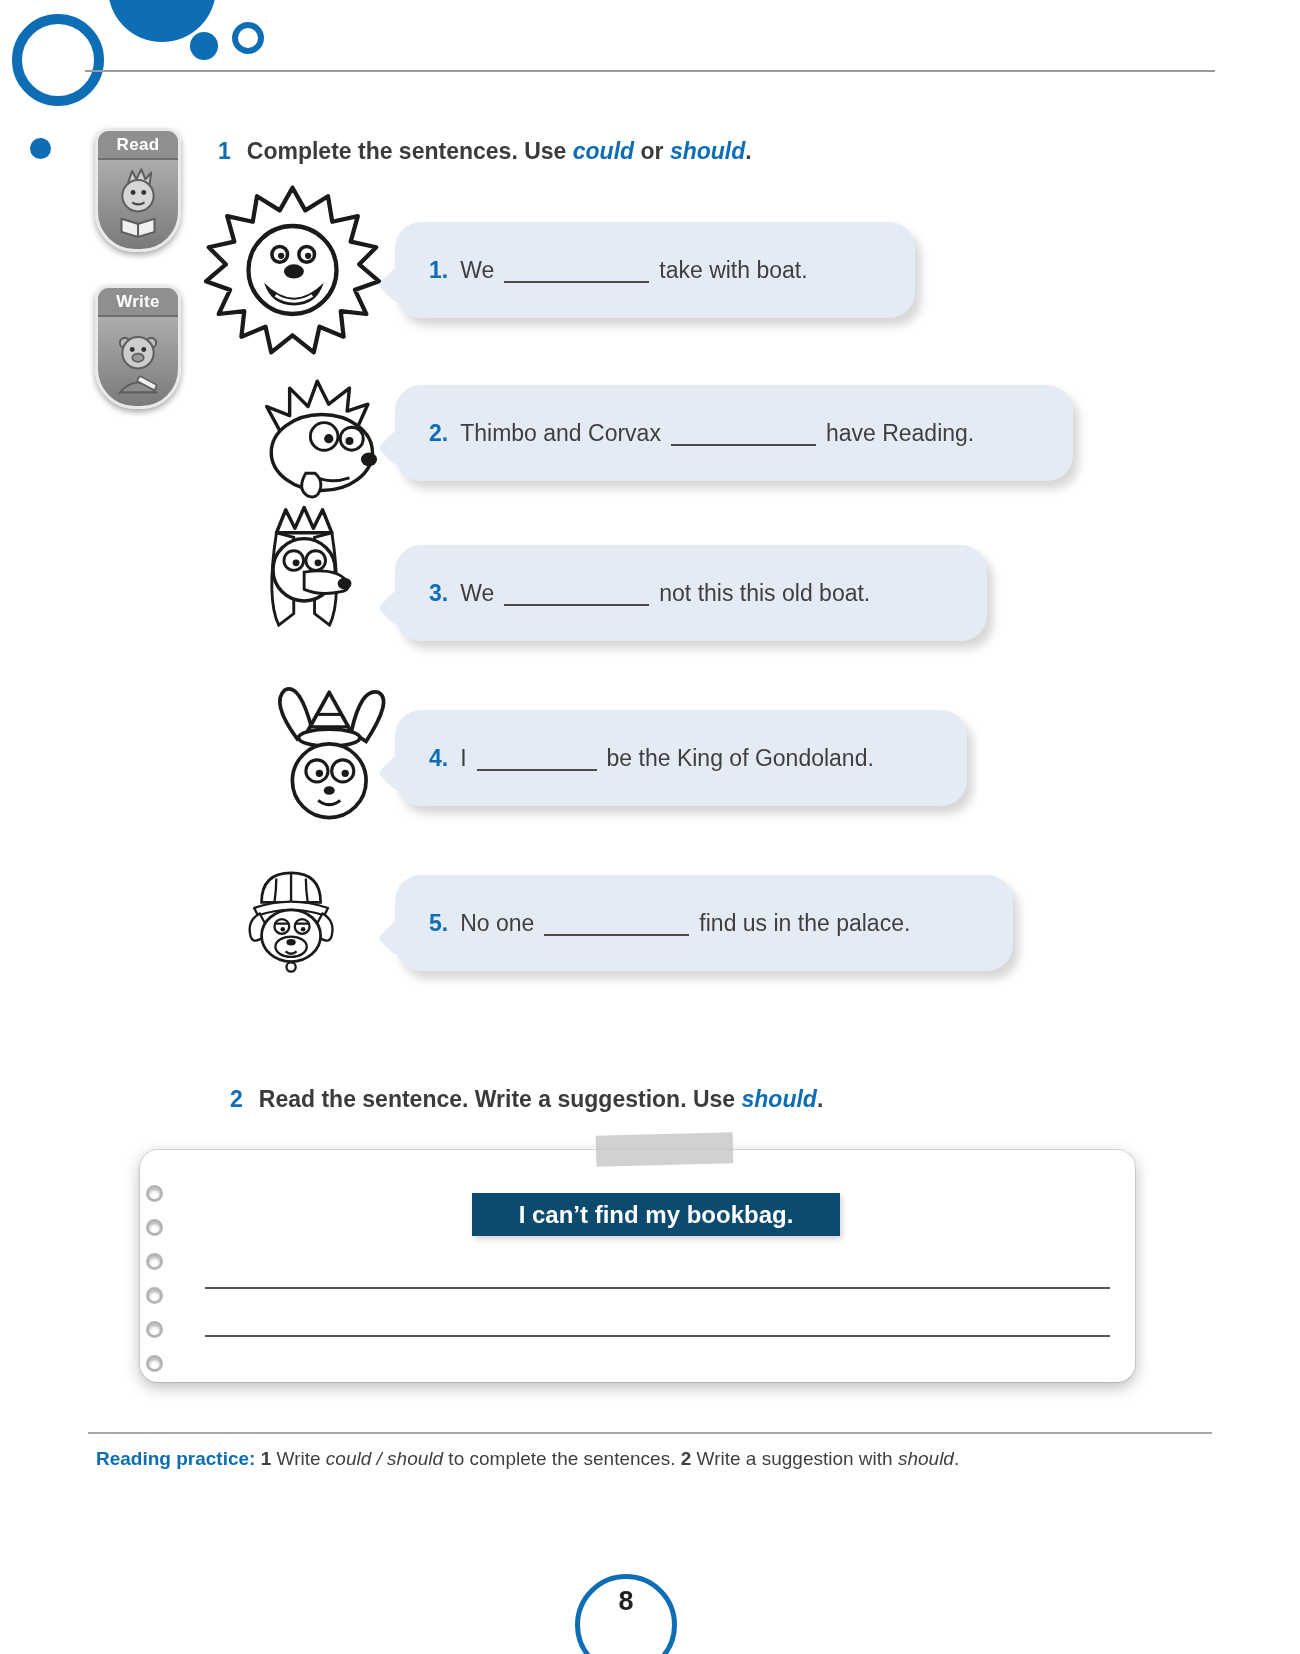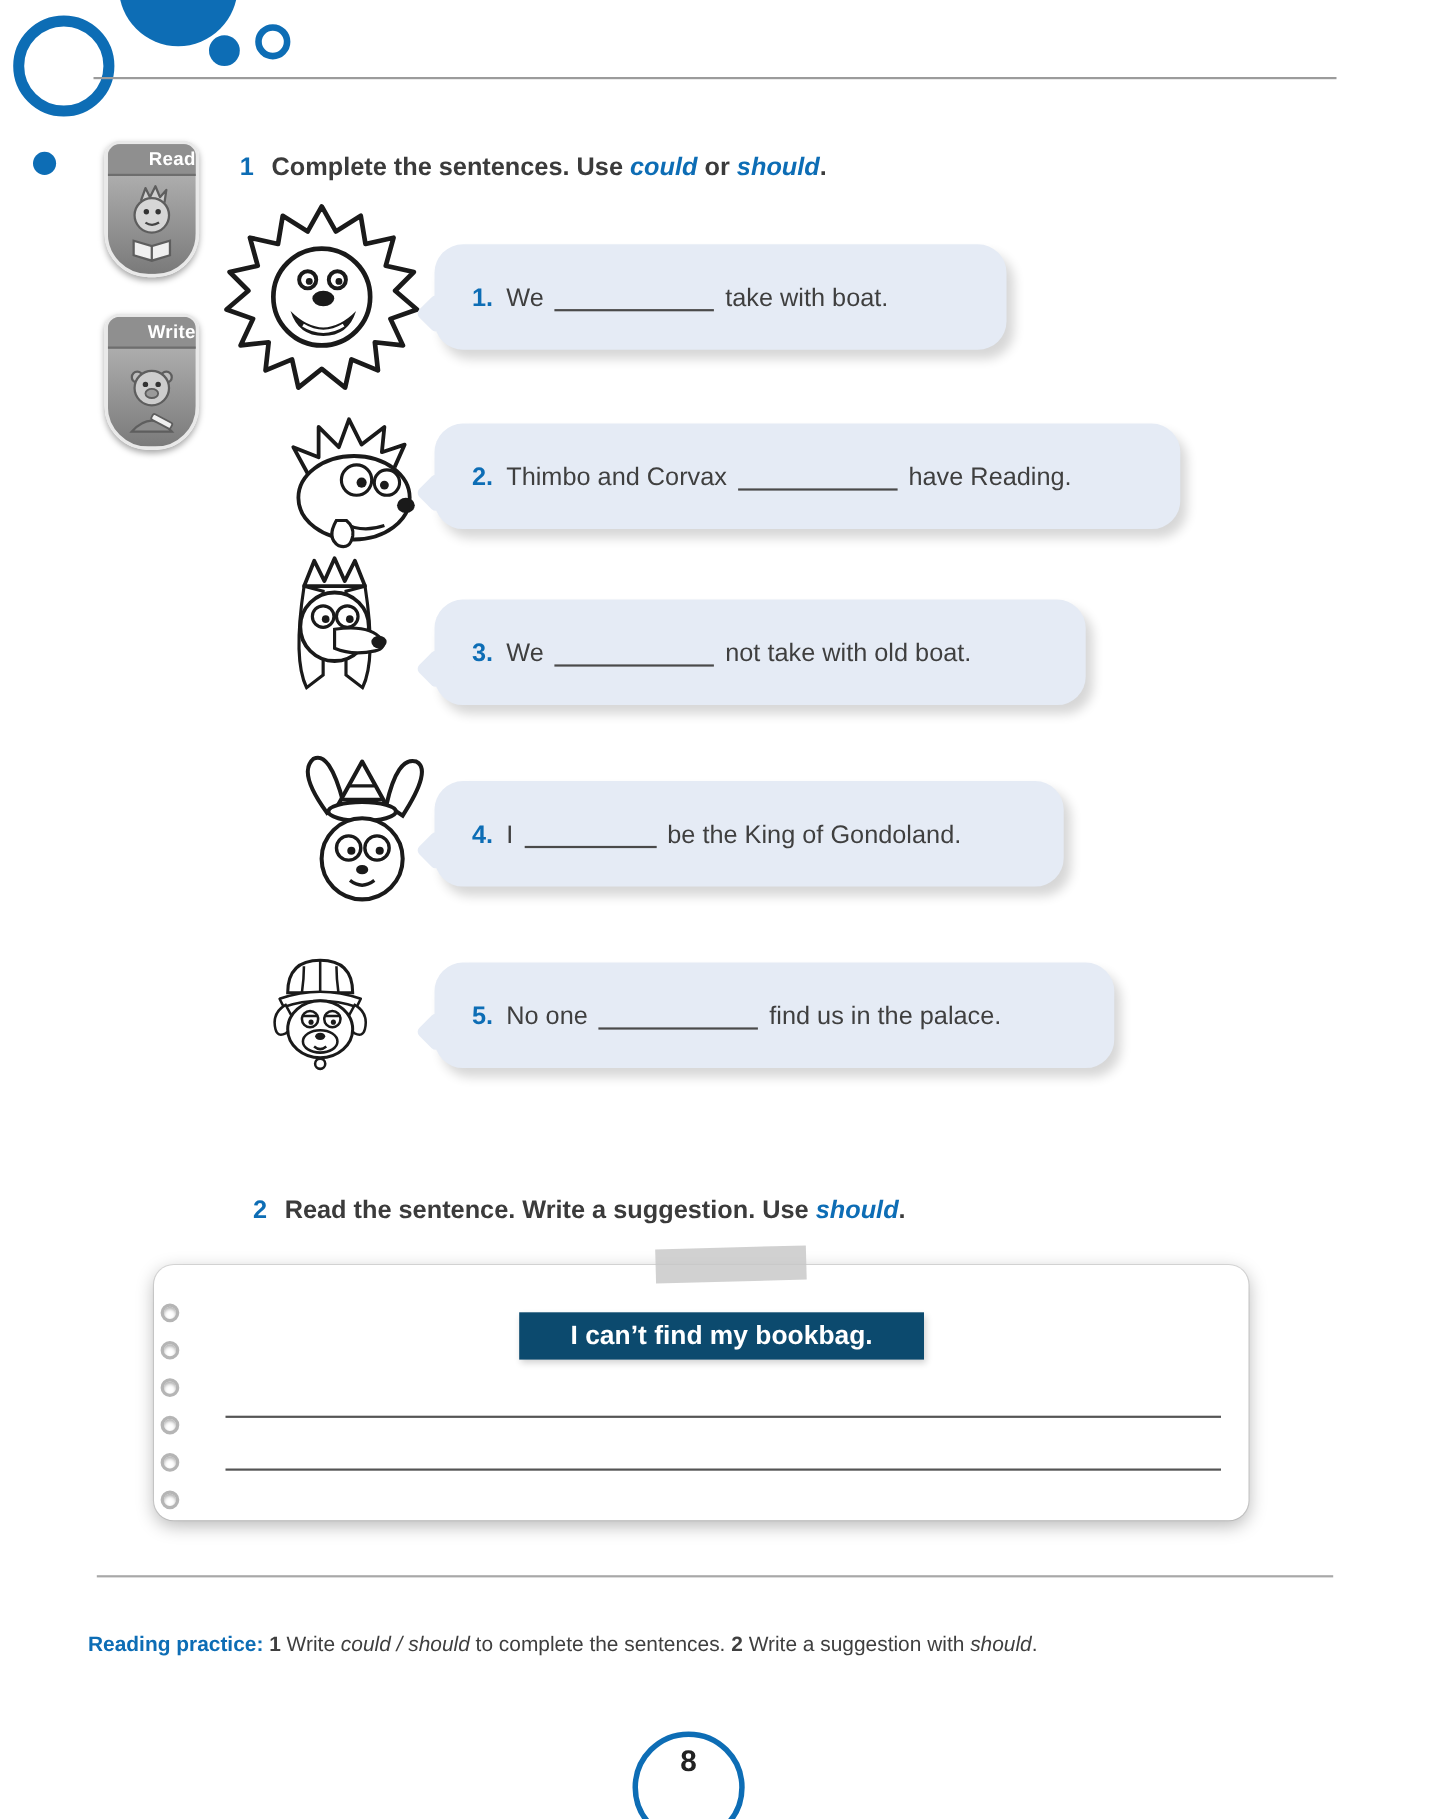--- a/index.html
+++ b/index.html
@@ -15,21 +15,21 @@
   .c-ring  { background:#ffffff; border:10px solid #0d6db5; }
   
   .topline  { position:absolute; left:85px; right:85px; top:70px; height:2px; background:#9b9b9b; }
   .footline { position:absolute; left:88px; right:88px; top:1432px; height:2px; background:#a8a8a8; }
   
   .badge {
     position:absolute; width:86px; height:124px;
     border-radius:14px 14px 40px 40px;
     background:linear-gradient(#bdbdbd,#7a7a7a);
     border:3px solid #e9e9e9; box-shadow:0 3px 6px rgba(0,0,0,.35);
-    overflow:hidden; text-align:right;
+    overflow:hidden; text-align:center;
   }
   .badge .blabel {
     display:block; background:#8f8f8f; color:#fff; font-weight:bold;
     font-size:17px; padding:4px 0 3px; letter-spacing:.3px;
     border-bottom:2px solid #6e6e6e;
   }
   .badge svg { display:block; margin:4px auto 0; }
   
   .ex-title { position:absolute; font-size:23px; font-weight:bold; color:#3b3b3b; white-space:nowrap; }
   .ex-num   { color:#0d6db5; margin-right:16px; }
@@ -70,21 +70,21 @@
     background:#c7c7c7; opacity:.82; transform:rotate(-1.5deg);
   }
   .banner {
     position:absolute; left:472px; top:1193px; width:368px; height:43px;
     background:#0c4a6e; color:#fff; font-weight:bold; font-size:24px;
     display:flex; align-items:center; justify-content:center;
     box-shadow:2px 3px 6px rgba(0,0,0,.18);
   }
   .wline { position:absolute; left:205px; width:905px; border-top:2px solid #555; }
   
-  .footer { position:absolute; left:80px; top:1448px; font-size:19px; color:#3f3f3f; white-space:nowrap;margin-top:37px; }
+  .footer { position:absolute; left:96px; top:1448px; font-size:19px; color:#3f3f3f; white-space:nowrap; }
   .flabel { color:#0d6db5; font-weight:bold; }
   .fb { font-weight:bold; }
   .fi { font-style:italic; }
   
   .pagecircle {
     position:absolute; left:575px; top:1574px; width:102px; height:102px;
     border-radius:50%; background:#fff; border:5px solid #0d6db5;
     display:flex; justify-content:center; align-items:flex-start;
     padding-top:7px; font-size:27px; font-weight:bold; color:#222;
   }
@@ -184,21 +184,21 @@
       <circle cx="59" cy="56" r="3" fill="#1a1a1a"></circle>
       <circle cx="78" cy="56" r="3" fill="#1a1a1a"></circle>
       <path d="M66 64 Q94 60 103 72 Q107 79 98 81 Q80 85 66 79 Z" fill="#fff" stroke="#1a1a1a" stroke-width="2.5"></path>
       <ellipse cx="101" cy="74" rx="6" ry="5" fill="#1a1a1a"></ellipse>
     </svg>
   </div>
   <div class="bubble" style="left:395px; top:545px; width:592px;">
     <span class="inum">3.</span>
     <span>We</span>
     <span class="blank"></span>
-    <span>not take with old boat.</span>
+    <span>not this this old boat.</span>
   </div>
 
   <div class="char" style="left:248px; top:680px;">
     <svg width="160" height="172" viewBox="0 0 130 140">
       <path d="M40 48 Q18 18 30 8 Q42 2 52 40 Z" fill="#fff" stroke="#1a1a1a" stroke-width="3"></path>
       <path d="M84 42 Q92 6 106 10 Q118 16 96 50 Z" fill="#fff" stroke="#1a1a1a" stroke-width="3"></path>
       <polygon points="46,46 66,10 86,46" fill="#fff" stroke="#1a1a1a" stroke-width="3" stroke-linejoin="round"></polygon>
       <line x1="57" y1="28" x2="75" y2="28" stroke="#1a1a1a" stroke-width="2.5"></line>
       <line x1="51" y1="38" x2="81" y2="38" stroke="#1a1a1a" stroke-width="2.5"></line>
       <ellipse cx="66" cy="47" rx="25" ry="7" fill="#fff" stroke="#1a1a1a" stroke-width="3"></ellipse>

